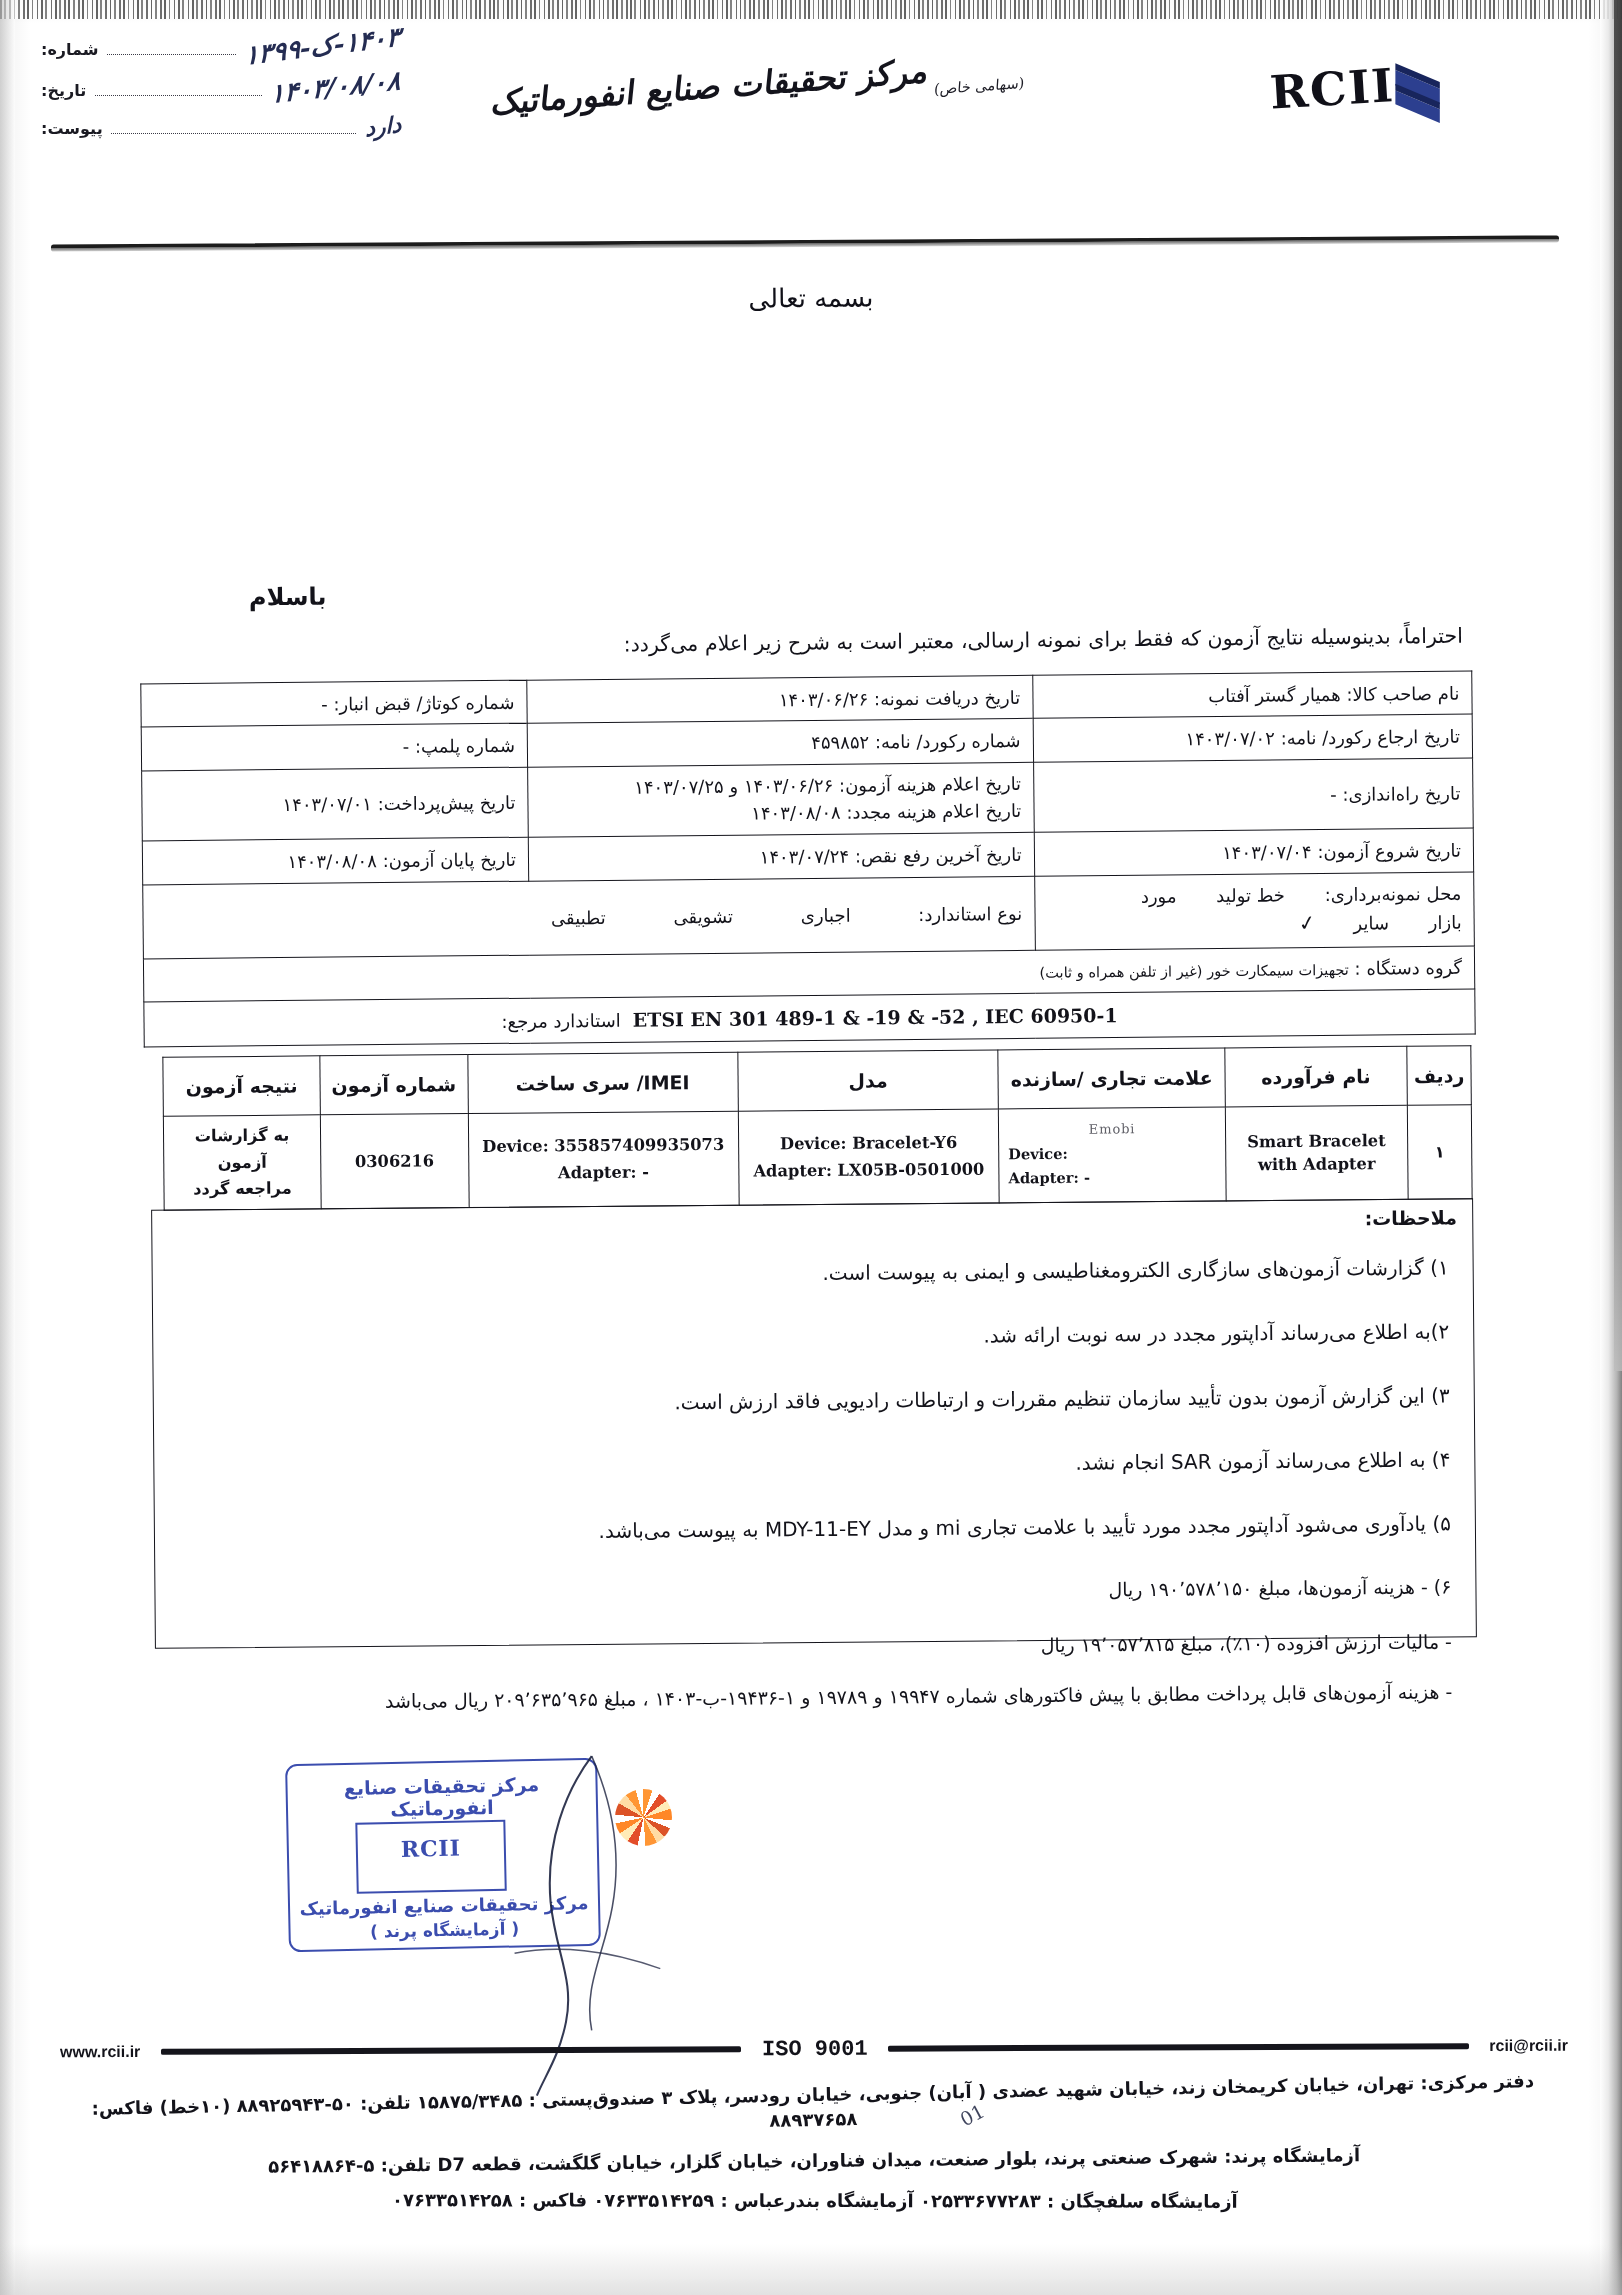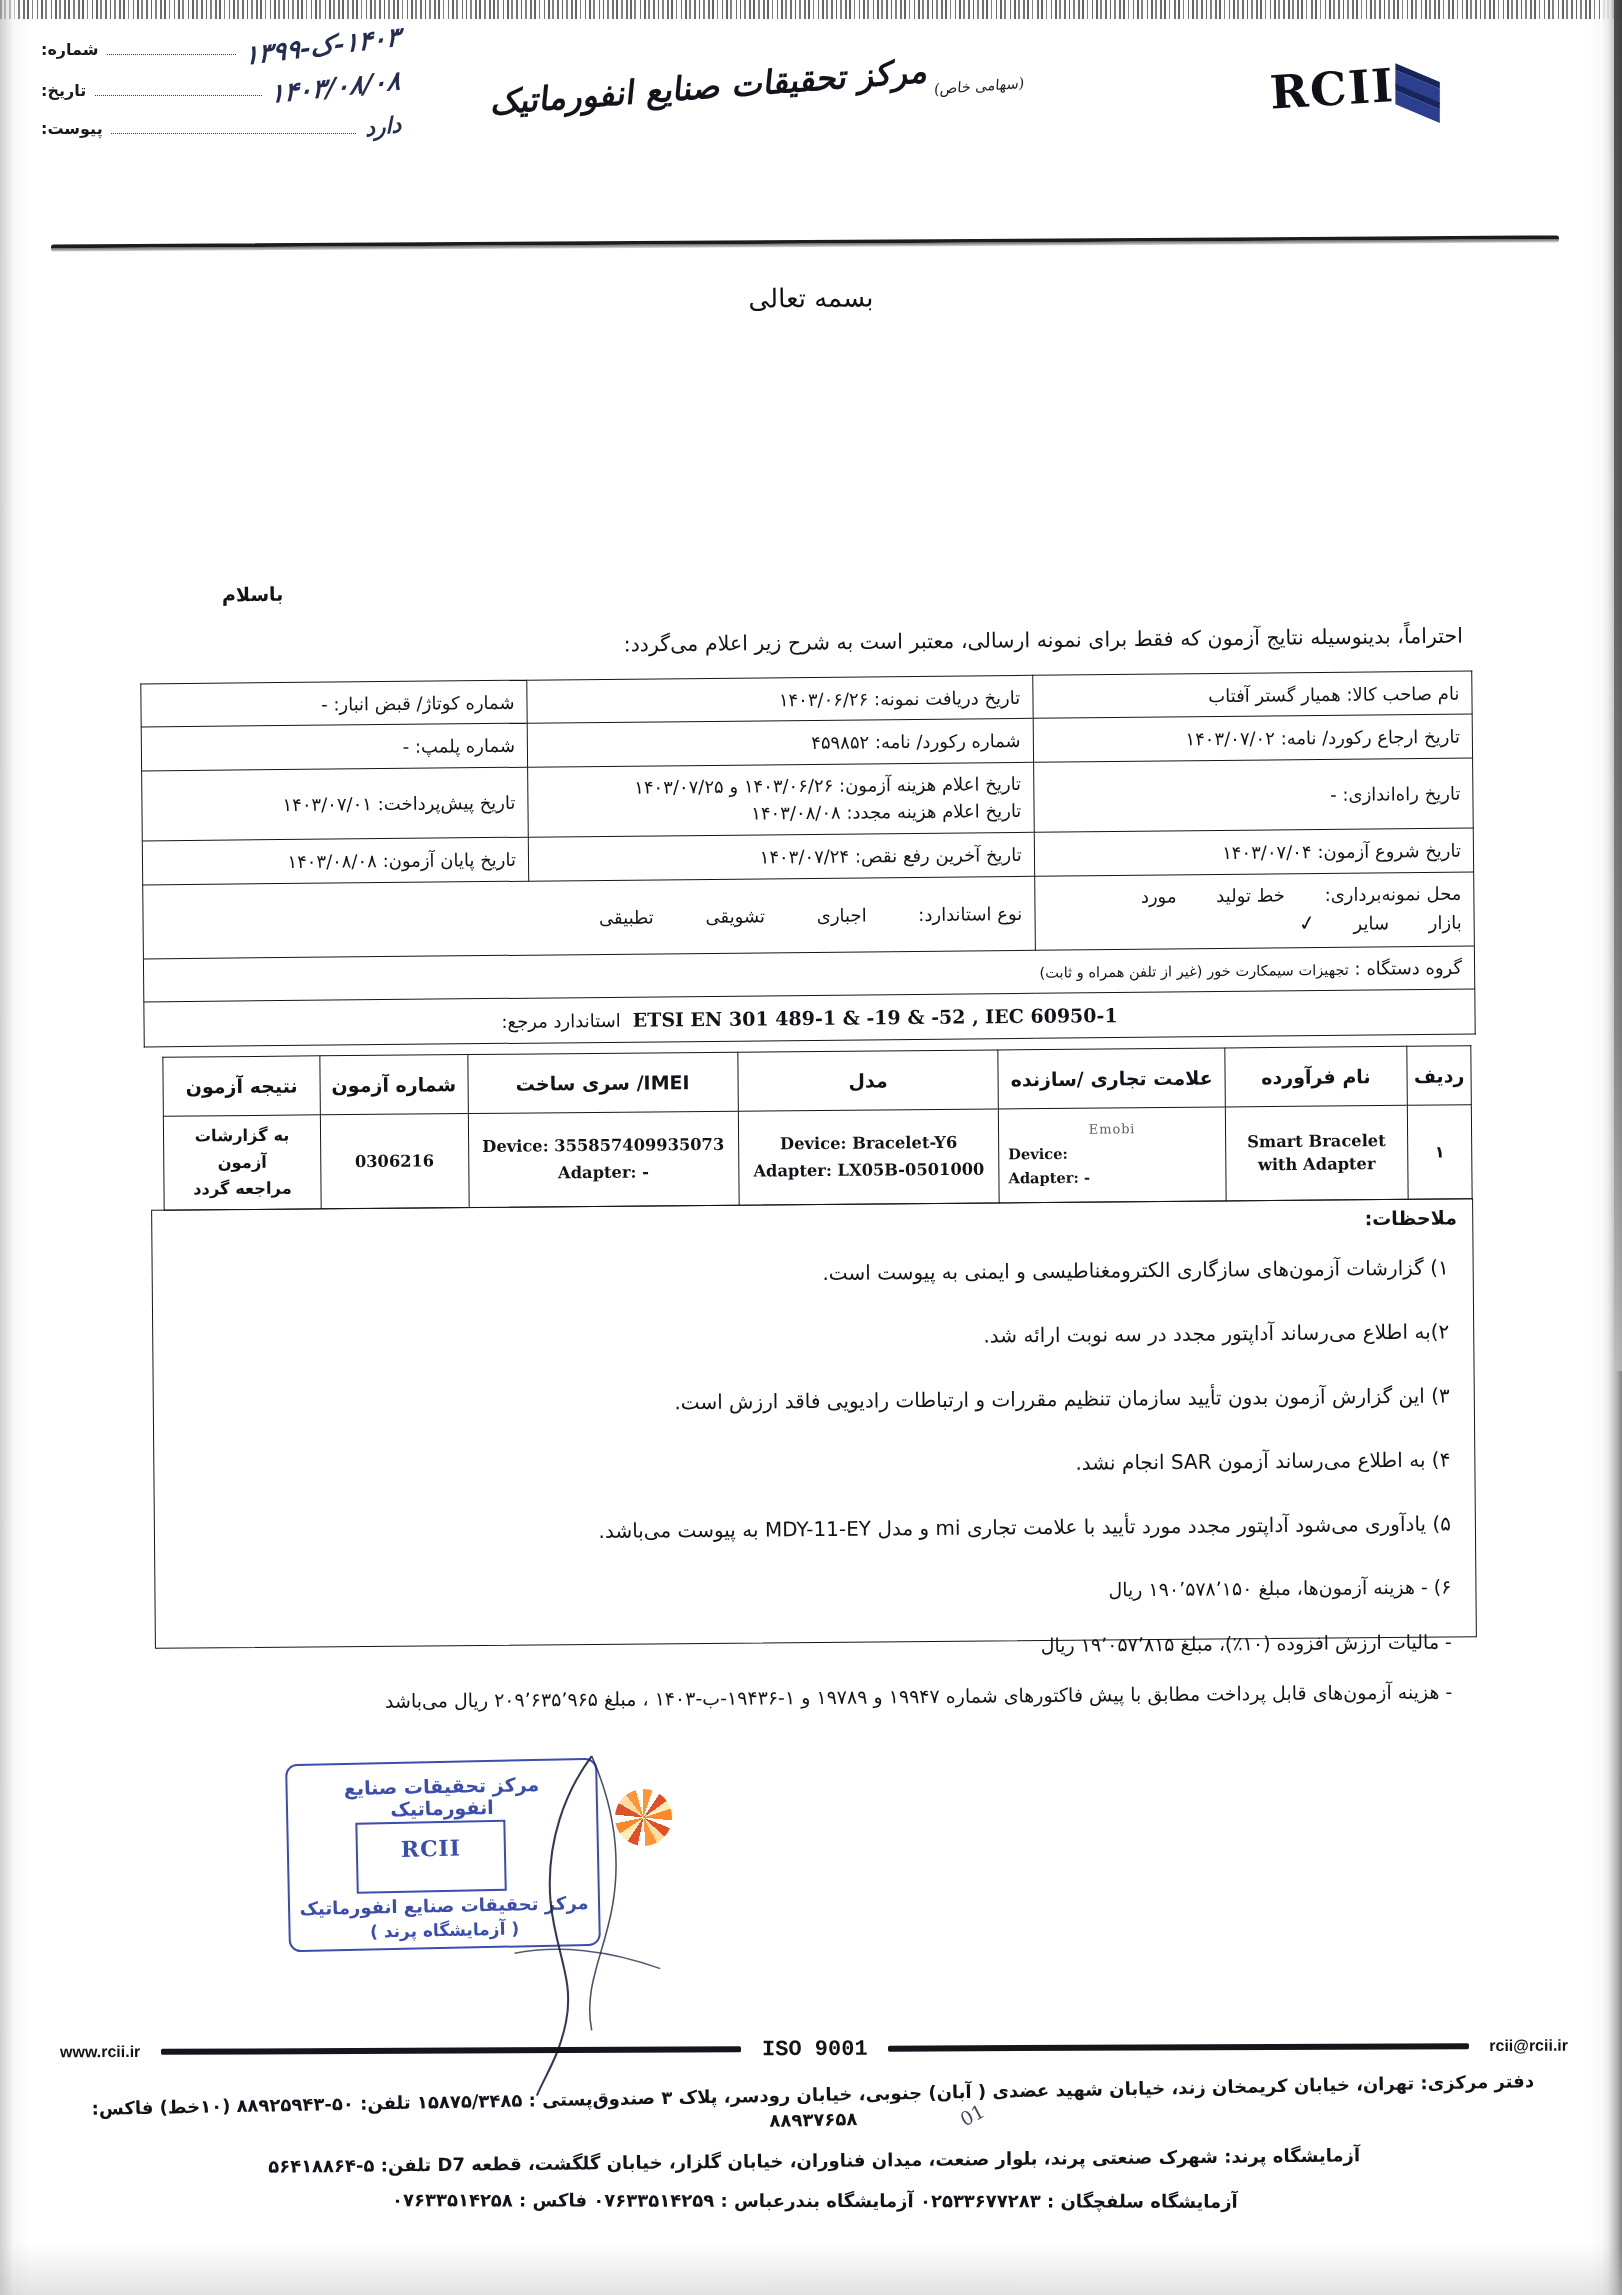--- a/index.html
+++ b/index.html
@@ -181,22 +181,22 @@
   }
   .addr-line2 {
     font-size: 26.6px;
     font-weight: 700;
     color: #0e0e16;
     transform: rotate(-0.6deg);
   }
   .salaam {
     position: absolute;
     top: 583px;
-    right: 1339px;
-    font-size: 19px;
+    right: 1296px;
+    font-size: 24px;
     font-weight: 700;
     direction: rtl;
     transform: rotate(-0.6deg);
   }
   .intro {
     position: absolute;
     top: 630px;
     right: 159px;
     width: 1217px;
     direction: rtl;
@@ -225,21 +225,21 @@
   .info-table td.c-mid   { width: 38%; }
   .info-table td.c-left  { width: 29%; }
   .tick {
     font-weight: 700;
     font-size: 20.6px;
     display: inline-block;
     transform: rotate(-9deg);
     margin-right: 3.4px;
   }
   .sampling-opts span { margin-left: 34px; display:inline-block; }
-  .std-type-opts span { margin-left: 46px; display:inline-block; }
+  .std-type-opts span { margin-left: 62px; display:inline-block; }
   .std-ref {
     direction: ltr;
     text-align: center;
     font-family: "DejaVu Serif", "Liberation Serif", serif;
     font-weight: 700;
     font-size: 19px;
   }
   .group-cell .small-paren { font-size: 14.6px; }
 
   

